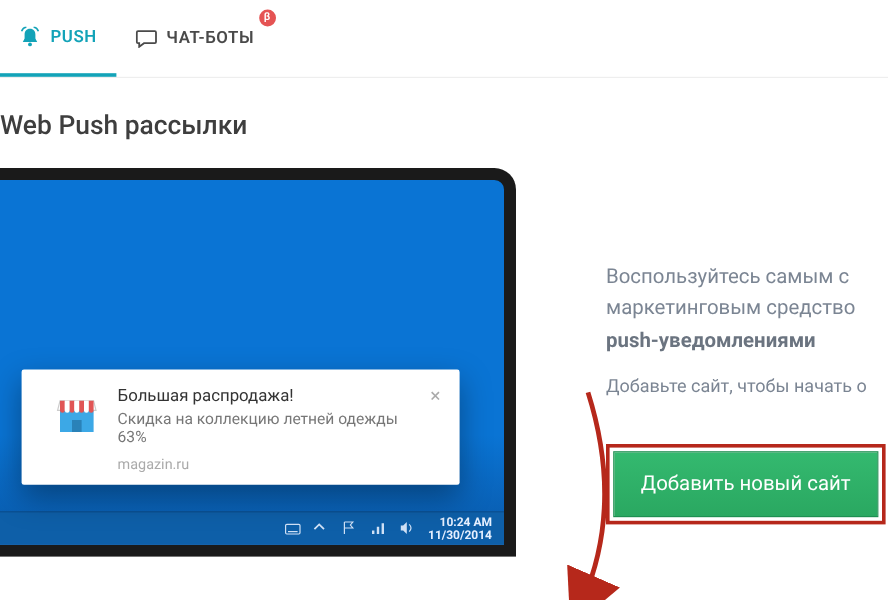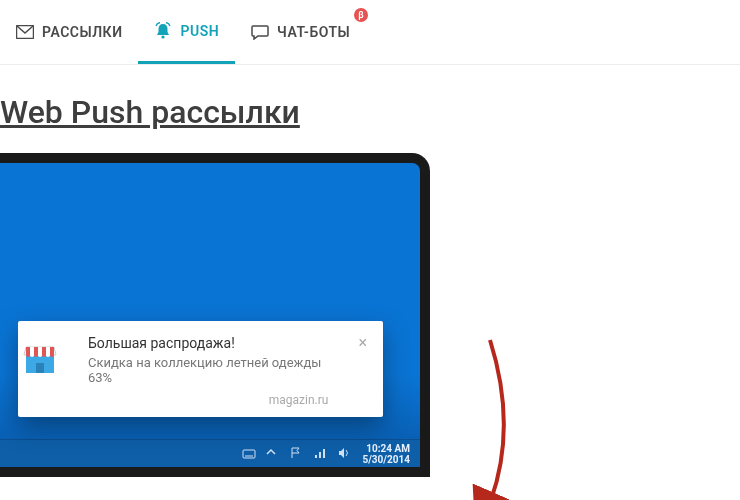--- a/index.html
+++ b/index.html
@@ -47,26 +47,25 @@
     color: #fff;
     font-size: 9px;
     text-align: center;
     line-height: 14px;
   }
   .icon { display: inline-flex; }
   .page {
     padding: 28px 0 0 0;
   }
   .page-title {
-    font-size: 32px;
+    font-size: 22px;
     font-weight: 500;
     color: #3e3e3e;
     margin-left: 0;
     margin-bottom: 22px;
-    text-decoration: underline;
   }
   .content {
     display: flex;
     align-items: flex-start;
     position: relative;
   }
   .laptop-area {
     position: relative;
     width: 445px;
     height: 340px;
@@ -108,33 +107,33 @@
   }
   .taskbar .clock { text-align: right; line-height: 1.1; }
   .notification {
     position: absolute;
     left: 18px;
     top: 168px;
     width: 365px;
     background: #fff;
     border-radius: 2px;
     box-shadow: 0 10px 26px rgba(0,0,0,0.35);
-    padding: 14px 14px 10px 2px;
-    display: flex;
-    gap: 28px;
+    padding: 14px 14px 10px 26px;
+    display: flex;
+    gap: 14px;
     align-items: flex-start;
   }
   .notif-icon {
     width: 40px; height: 40px;
     margin-top: 4px;
   }
   .notif-body { flex: 1; }
   .notif-title { font-size: 14px; color: #333; margin-bottom: 4px; }
   .notif-text { font-size: 13px; color: #777; margin-bottom: 8px; }
-  .notif-domain { font-size: 12px; color: #aaa; text-align: right; }
+  .notif-domain { font-size: 12px; color: #aaa; }
   .notif-close { color: #aaa; font-size: 16px; line-height: 1; cursor: pointer; padding: 0 2px;}
   .right {
     padding-left: 60px;
     padding-top: 78px;
     width: 295px;
     color: #7b8593;
     font-size: 17px;
     line-height: 1.55;
     position: relative;
   }
@@ -163,29 +162,20 @@
     position:absolute;
     left: 430px; top: 182px;
     width: 100px; height: 215px;
     pointer-events:none;
   }
 </style>
 </head>
 <body>
 
 <div class="topnav">
-  <div class="nav-item">
-    <span class="icon">
-      <svg width="18" height="14" viewBox="0 0 18 14">
-          <rect x="0.5" y="0.5" width="17" height="13" rx="1" fill="none" stroke="#4a4a4a" stroke-width="1.5"></rect>
-          <path d="M1 1 L9 8 L17 1" fill="none" stroke="#4a4a4a" stroke-width="1.5"></path>
-        </svg>
-    </span>
-    <span>РАССЫЛКИ</span>
-  </div>
   <div class="nav-item active">
     <span class="icon">
       <svg width="18" height="18" viewBox="0 0 18 18">
           <path d="M9 2 C6 2 4.5 4 4.5 7 L4.5 10 L3 13 L15 13 L13.5 10 L13.5 7 C13.5 4 12 2 9 2 Z" fill="#13a3b8"></path>
           <circle cx="9" cy="15" r="1.6" fill="#13a3b8"></circle>
           <path d="M2 4 Q3 1 6 0.5 M16 4 Q15 1 12 0.5" stroke="#13a3b8" stroke-width="1.3" fill="none"></path>
         </svg>
     </span>
     <span>PUSH</span>
   </div>
@@ -231,21 +221,21 @@
                 </svg>
               </span>
             <span class="icon sysicon">
                 <svg width="12" height="12" viewBox="0 0 12 12">
                   <path d="M1 4 h2 l3 -3 v10 l-3 -3 h-2 z" fill="#e6f0ff"></path>
                   <path d="M8 3 q3 3 0 6" stroke="#e6f0ff" fill="none"></path>
                 </svg>
               </span>
             <div class="clock">
               <div>10:24 AM</div>
-              <div>5/30/2014</div>
+              <div>11/30/2014</div>
             </div>
           </div>
         </div>
       </div>
 
       <div class="notification">
         <div class="notif-icon">
           <svg width="40" height="40" viewBox="0 0 40 40">
             <rect x="6" y="16" width="28" height="18" fill="#3ca8e6"></rect>
             <rect x="16" y="24" width="8" height="10" fill="#2a82b8"></rect>
@@ -271,15 +261,24 @@
 
     <svg class="arrow-svg" viewBox="0 0 100 215">
       <defs>
           <marker id="ah" markerWidth="12" markerHeight="12" refX="6" refY="6" orient="auto">
             <path d="M0 0 L12 6 L0 12 z" fill="#b6281b"></path>
           </marker>
         </defs>
       <path d="M60 5 Q 90 100 55 180" stroke="#b6281b" stroke-width="4" fill="none" marker-end="url(#ah)"></path>
     </svg>
 
+    <div class="right">
+      <div>Воспользуйтесь самым с</div>
+      <div>маркетинговым средство</div>
+      <div><strong>push-уведомлениями</strong></div>
+      <div class="sub">Добавьте сайт, чтобы начать о</div>
+      <span class="add-btn-wrap">
+        <span class="add-btn">Добавить новый сайт</span>
+      </span>
+    </div>
 
   </div>
 </div>
 
 </body></html>

